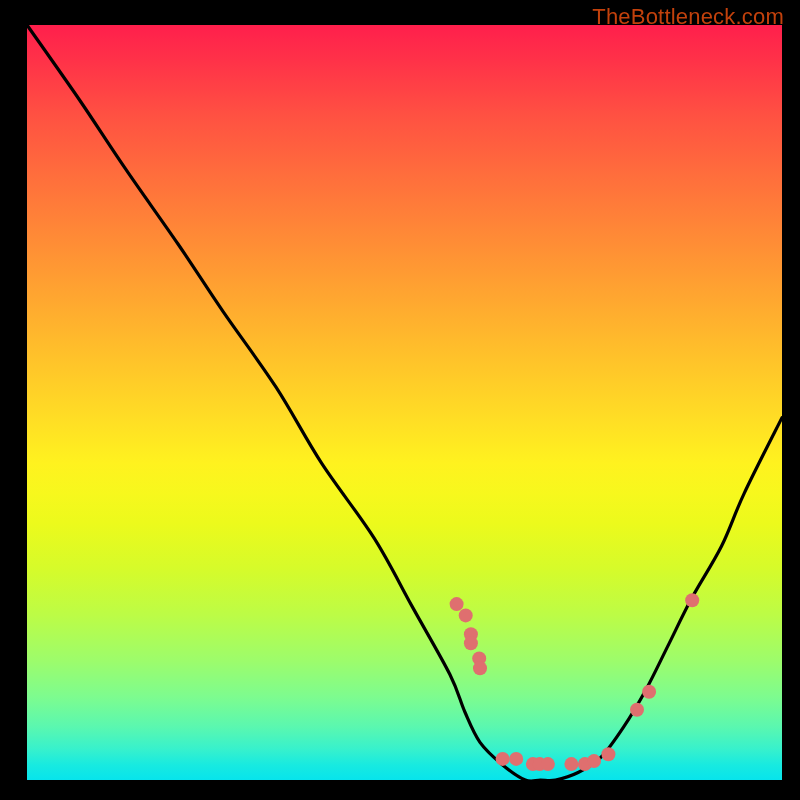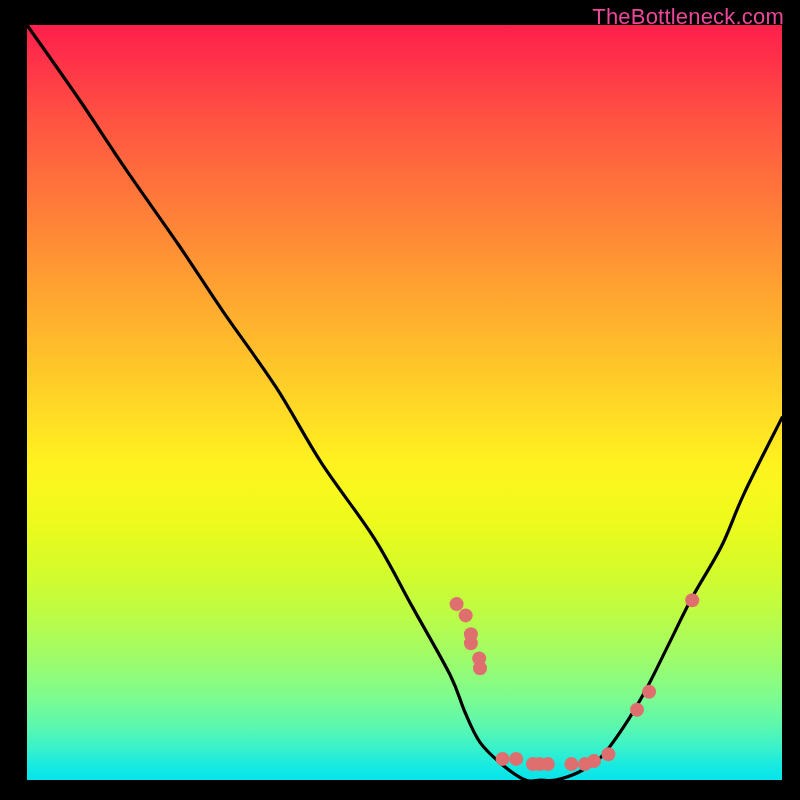--- a/index.html
+++ b/index.html
@@ -43,21 +43,21 @@
       #5af7b0 93%,
       #36f1cd 96%,
       #18eae0 98%,
       #07e4ec 100%
     );
   }
   .watermark {
     position: absolute;
     top: 4px;
     right: 16px;
-    color: #ec4899;
+    color: #c2410c;
     font-size: 22px;
     letter-spacing: 0.2px;
     font-family: Arial, Helvetica, sans-serif;
   }
   svg.curve {
     position: absolute;
     left: 0;
     top: 0;
     width: 755px;
     height: 755px;

